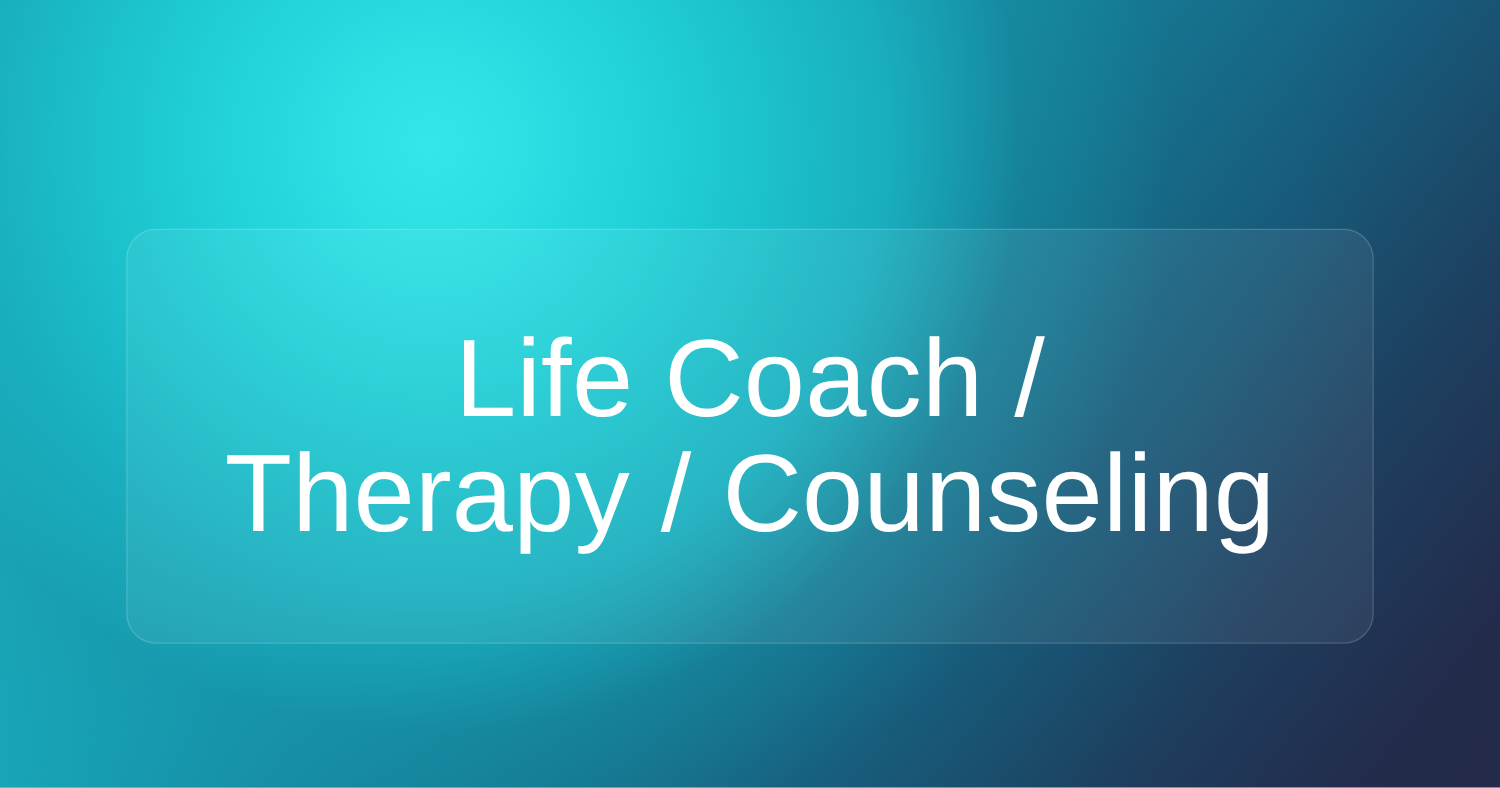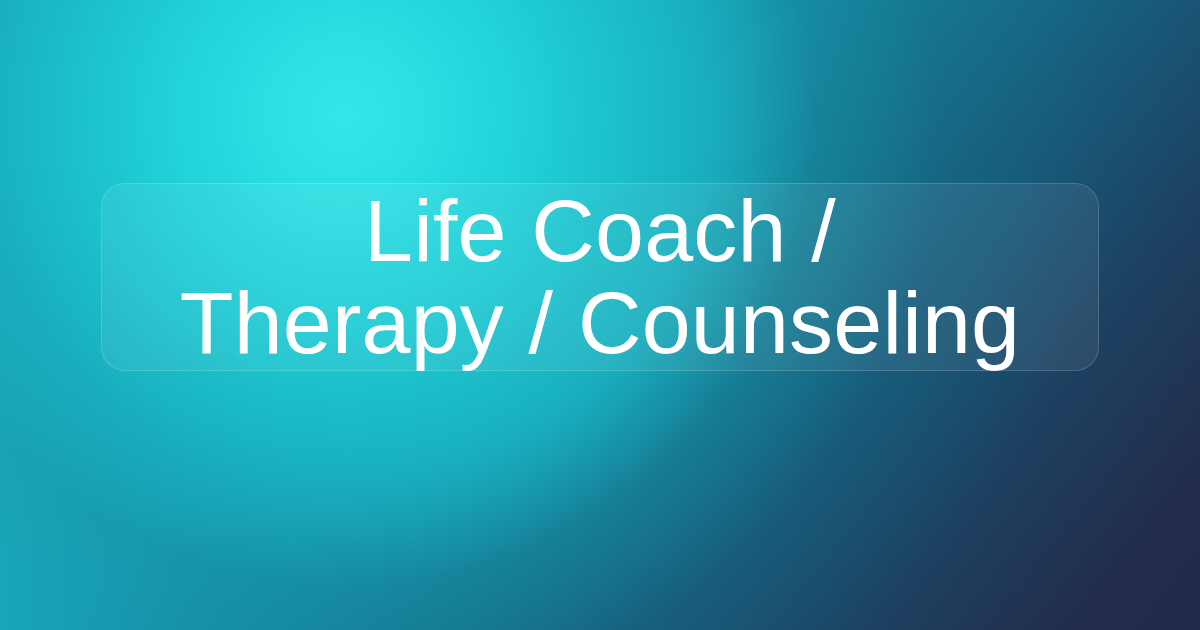--- a/index.html
+++ b/index.html
@@ -49,21 +49,21 @@
         #232A4A 100%
       );
   }
 
   
   .card {
     position: absolute;
     left: 101px;
     top: 183px;
     width: 998px;
-    height: 188px;
+    height: 332px;
     box-sizing: border-box;
     border-radius: 24px;
     background: rgba(255, 255, 255, 0.065);
     border: 1px solid rgba(255, 255, 255, 0.16);
     display: flex;
     align-items: center;
     justify-content: center;
   }
 
   

